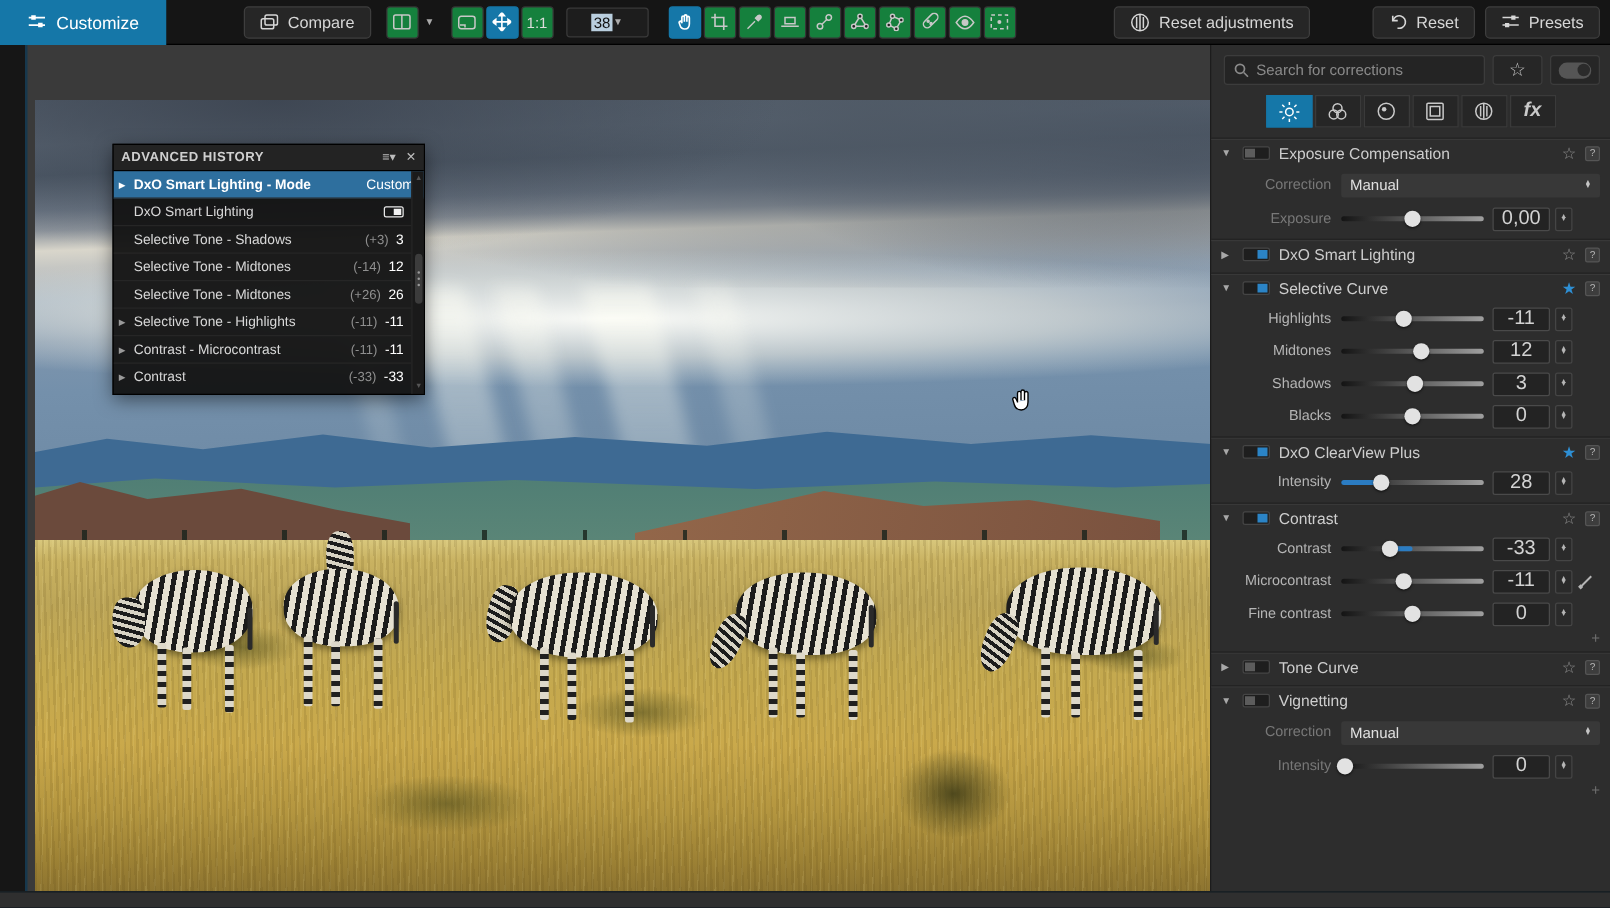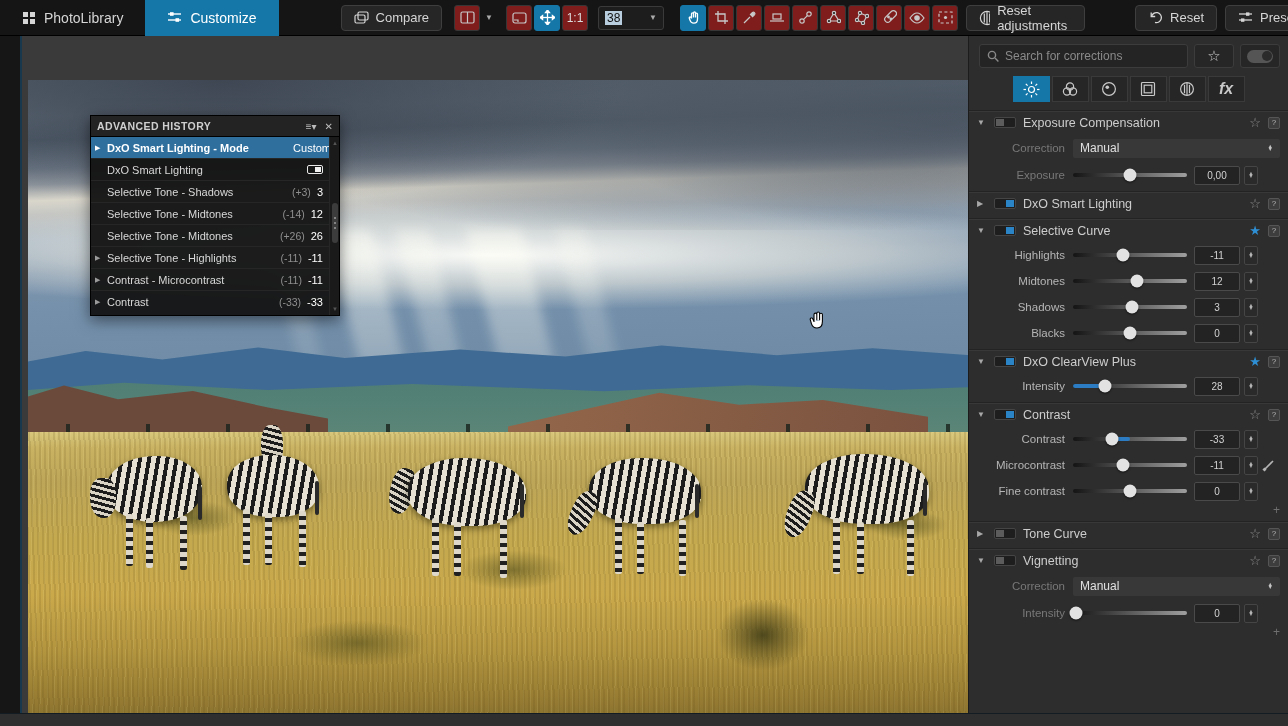--- a/index.html
+++ b/index.html
@@ -6,25 +6,25 @@
   html,body { background:#000; }
   body { font-family:"Liberation Sans","DejaVu Sans",sans-serif; }
   .app { position:relative; width:1288px; height:726px; background:#161616; overflow:hidden; color:#ccc; }
 
   
   .topbar { position:absolute; top:0; left:0; width:1288px; height:36px; background:#151515; display:flex; align-items:center; border-bottom:1px solid #000; }
   .tab { height:36px; display:flex; align-items:center; gap:8px; padding:0 22px; font-size:14px; color:#d6d6d6; cursor:pointer; }
   .tab.active { background:#1577a8; color:#fff; }
   .tbtn { height:26px; display:flex; align-items:center; gap:7px; padding:0 12px; background:#262626; border:1px solid #3e3e3e; border-radius:4px; font-size:13px; color:#d6d6d6; margin-left:8px; cursor:pointer; }
   .toolbox { display:flex; align-items:center; margin-left:10px; }
-  .ibtn { width:26px; height:26px; display:flex; align-items:center; justify-content:center; background:#7f1d1d; border:1px solid #363636; margin-left:2px; border-radius:3px; cursor:pointer; }
+  .ibtn { width:26px; height:26px; display:flex; align-items:center; justify-content:center; background:#15803d; border:1px solid #363636; margin-left:2px; border-radius:3px; cursor:pointer; }
   .ibtn.active { background:#1577a8; border-color:#1577a8; }
   .ibtn.noborder { background:transparent; border-color:transparent; }
   .ratio { font-size:12px; color:#ddd; }
-  .zoomcombo { display:flex; align-items:center; justify-content:space-between; width:66px; height:24px; background:#1d1d1d; border:1px solid #3a3a3a; border-radius:3px; margin-left:10px; padding:0 6px; cursor:pointer; }
+  .zoomcombo { display:flex; align-items:center; justify-content:center; width:66px; height:24px; background:#1d1d1d; border:1px solid #3a3a3a; border-radius:3px; margin-left:10px; padding:0 6px; cursor:pointer; }
   .zoomcombo .zval { font-size:12px; color:#111; background:#b9cede; padding:0 2px; }
   .caret-small { font-size:8px; color:#aaa; }
   .spacer { flex:1; }
   svg.ic { display:block; }
 
   
   .workspace { position:absolute; top:36px; left:0; width:1288px; height:677px; }
   .canvas { position:absolute; top:0; left:0; width:968px; height:677px; background:#3a3a3a; overflow:hidden;margin-left:20px; }
   .edge-strip { position:absolute; top:0; left:0; width:2px; height:677px; background:#17384d; }
   .bottombar { position:absolute; left:0; top:713px; width:1288px; height:13px; background:#2f2f2f; border-top:1px solid #131c22; }
@@ -111,46 +111,37 @@
   .star { font-size:13px; color:#8f8f8f; cursor:pointer; line-height:1; }
   .star.on { color:#2e8fd4; }
   .help { width:12px; height:12px; background:#3d3d3d; border:1px solid #555; border-radius:2px; font-size:8px; color:#b5b5b5; display:flex; align-items:center; justify-content:center; cursor:pointer; }
 
   .crow { height:26px; display:flex; align-items:center; padding:0 8px 0 0; }
   .clabel { width:104px; text-align:right; font-size:11.5px; color:#b5b5b5; padding-right:8px; white-space:nowrap; }
   .clabel.dim { color:#787878; }
   .track { position:relative; width:114px; height:4px; border-radius:2px; background:linear-gradient(to right,#141414,#9f9f9f); }
   .track .fill { position:absolute; top:0; height:4px; background:#2b7cc2; border-radius:2px; }
   .track .handle { position:absolute; top:50%; width:13px; height:13px; background:#e2e2e2; border-radius:50%; transform:translate(-50%,-50%); box-shadow:0 1px 2px rgba(0,0,0,.6); cursor:pointer; }
-  .vbox { width:46px; height:19px; margin-left:7px; background:#232323; border:1px solid #4a4a4a; border-radius:2px; color:#d2d2d2; font-size:10px; display:flex; align-items:center; justify-content:center; }
+  .vbox { width:46px; height:19px; margin-left:7px; background:#232323; border:1px solid #4a4a4a; border-radius:2px; color:#d2d2d2; font-size:16px; display:flex; align-items:center; justify-content:center; }
   .stepper { width:14px; height:19px; margin-left:4px; background:#2a2a2a; border:1px solid #454545; border-radius:2px; display:flex; flex-direction:column; align-items:center; justify-content:center; line-height:.62; cursor:pointer; }
   .stepper span { font-size:5.5px; color:#b5b5b5; }
   .ddrow { height:24px; display:flex; align-items:center; padding:0 8px 0 0; margin:2px 0; }
   .dropdown { flex:1; height:19px; background:#383838; border-radius:2px; display:flex; align-items:center; padding:0 7px; cursor:pointer; }
   .dropdown .dval { flex:1; font-size:12px; color:#e0e0e0; }
   .dd-arrows { display:flex; flex-direction:column; line-height:.62; }
   .dd-arrows span { font-size:5.5px; color:#c5c5c5; }
   .wand { margin-left:4px; cursor:pointer; display:flex; }
   .plus-corner { text-align:right; padding:0 8px 2px 0; color:#6f6f6f; font-size:12px; height:14px; line-height:12px; }
 </style>
 </head>
 <body>
 
 <div class="app">
 
   <div class="topbar">
-    <div class="tab">
-      <svg class="ic" width="14" height="14">
-          <rect x="1" y="1" width="5" height="5" fill="#d6d6d6"></rect>
-          <rect x="8" y="1" width="5" height="5" fill="#d6d6d6"></rect>
-          <rect x="1" y="8" width="5" height="5" fill="#d6d6d6"></rect>
-          <rect x="8" y="8" width="5" height="5" fill="#d6d6d6"></rect>
-        </svg>
-      <span>PhotoLibrary</span>
-    </div>
     <div class="tab active">
       <svg class="ic" width="15" height="13" stroke="#fff" stroke-width="1.4">
           <line x1="1" y1="3" x2="14" y2="3"></line>
           <line x1="1" y1="9" x2="14" y2="9"></line>
           <rect x="3" y="1.2" width="3.6" height="3.6" fill="#fff" stroke="none"></rect>
           <rect x="8.5" y="7.2" width="3.6" height="3.6" fill="#fff" stroke="none"></rect>
         </svg>
       <span>Customize</span>
     </div>
 

